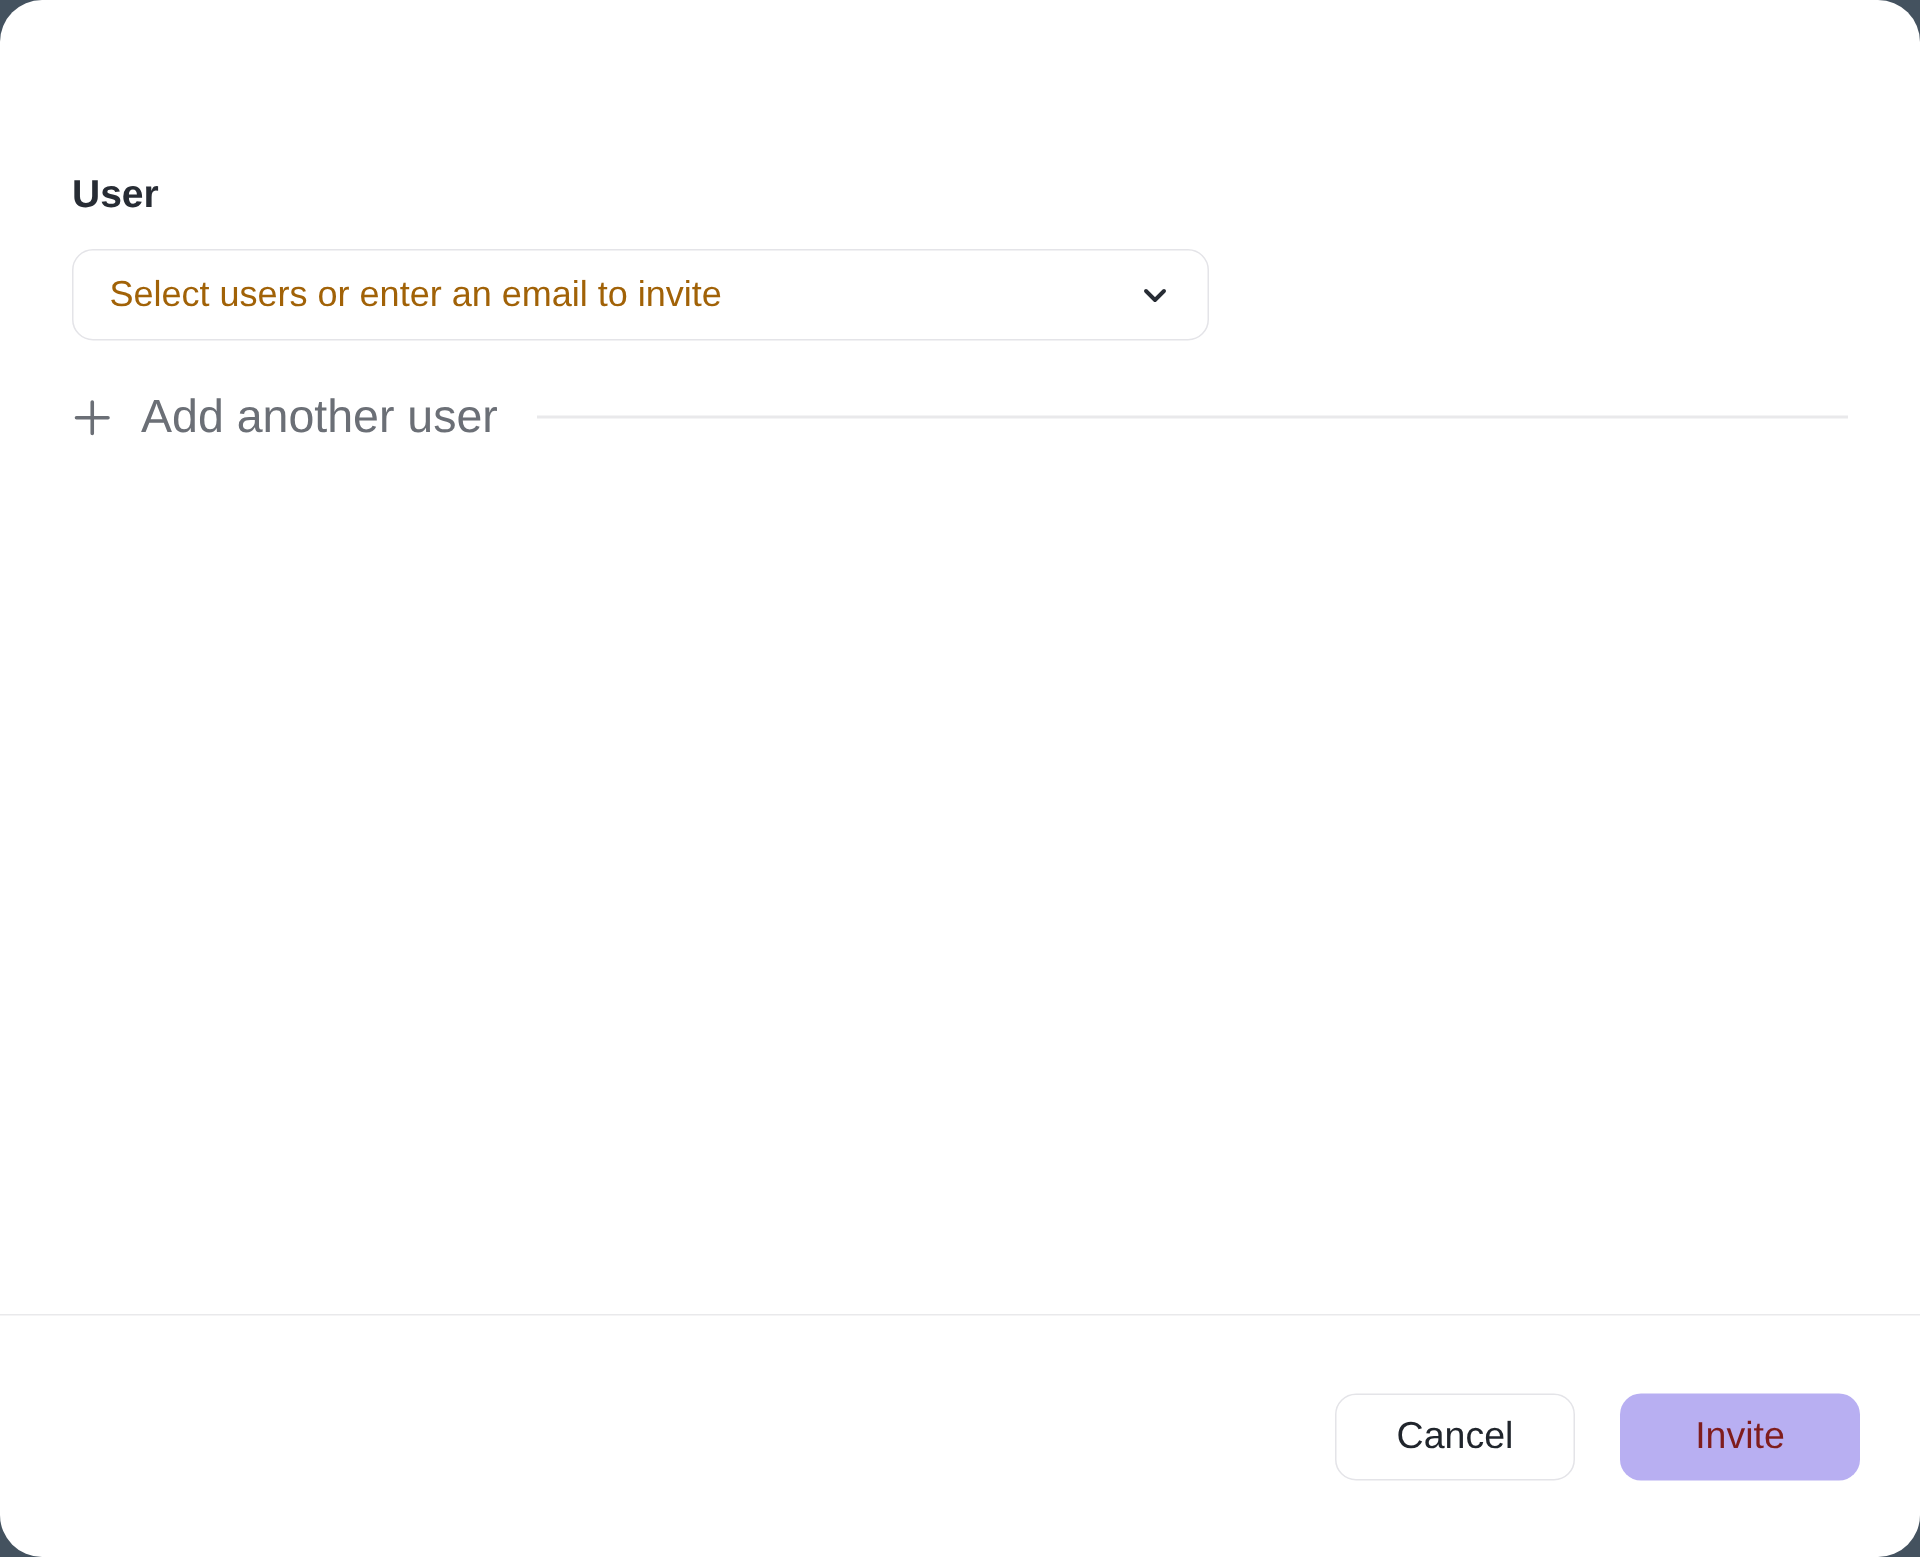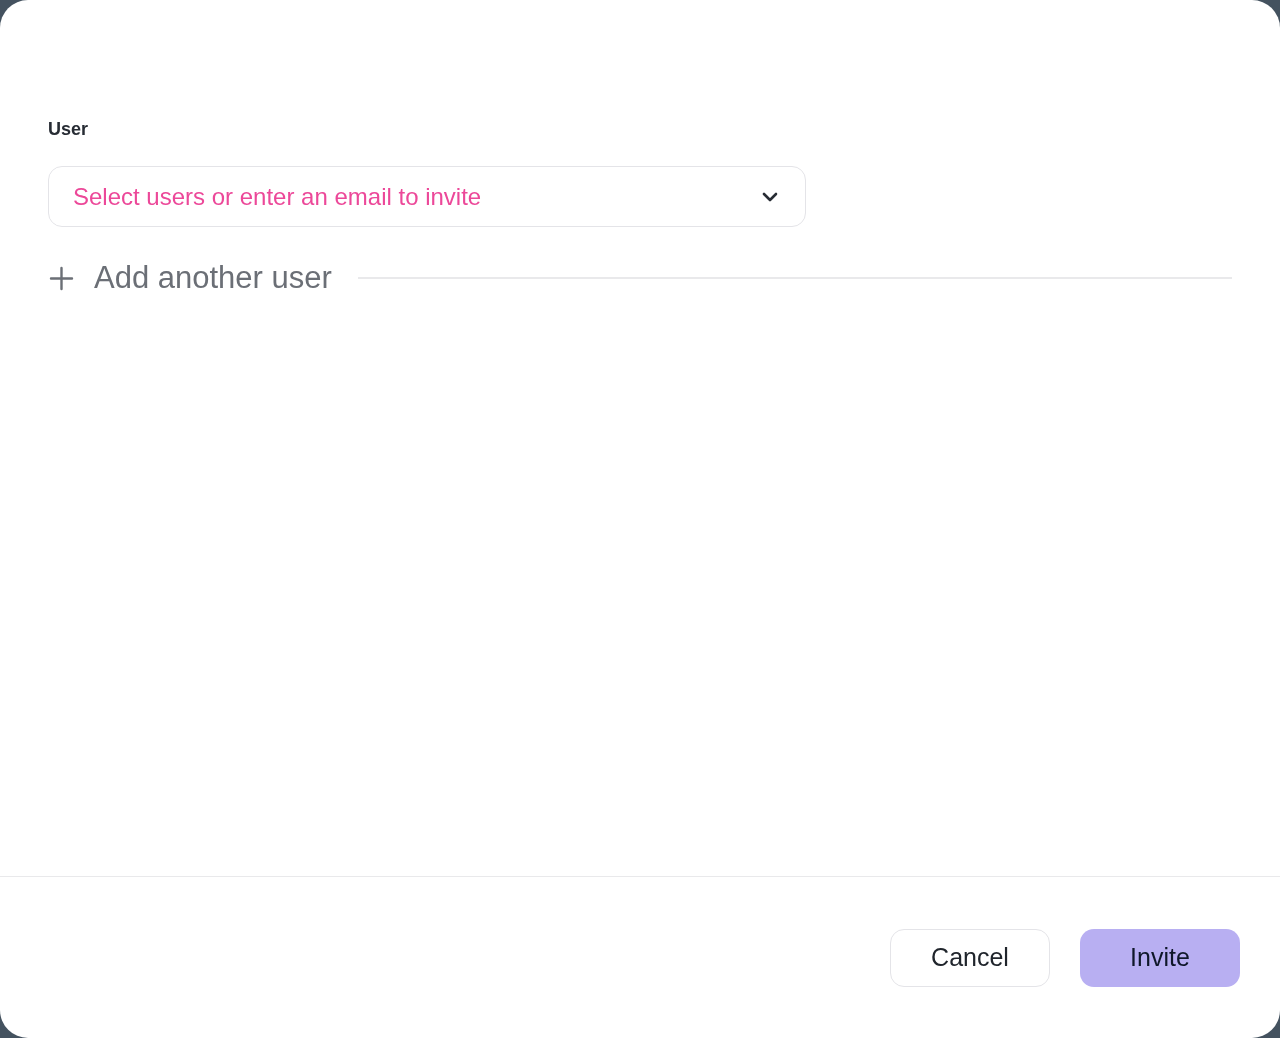--- a/index.html
+++ b/index.html
@@ -39,40 +39,40 @@
   }
   .form-row {
     display: flex;
     gap: 42px;
     margin-top: 62px;
   }
   .field { display: flex; flex-direction: column; }
   .field-user { width: 758px; }
   .field-role { width: 278px; }
   .field-label {
-    font-size: 18px;
+    font-size: 26px;
     font-weight: 700;
     color: #272c34;
     line-height: 30px;
     margin-bottom: 22px;
   }
   .select {
     height: 61px;
     border: 1px solid #e4e4e8;
     border-radius: 14px;
     background: #ffffff;
     display: flex;
     align-items: center;
     justify-content: space-between;
     padding: 0 24px;
     cursor: pointer;
   }
   .select-text {
     font-size: 24px;
-    color: #ec4899;
+    color: #a16207;
     white-space: nowrap;
     overflow: hidden;
   }
   .chevron {
     display: flex;
     align-items: center;
     flex-shrink: 0;
     margin-left: 16px;
   }
   .add-row {
@@ -120,21 +120,21 @@
     cursor: pointer;
   }
   .btn-cancel {
     background: #ffffff;
     border: 1px solid #e4e4e8;
     color: #20252c;
   }
   .btn-invite {
     background: #b8aff2;
     border: none;
-    color: #0f172a;
+    color: #7f1d1d;
     cursor: default;
   }
 </style>
 </head>
 <body>
 
 <div class="backdrop">
   <div class="modal">
 
     <div class="modal-body">

